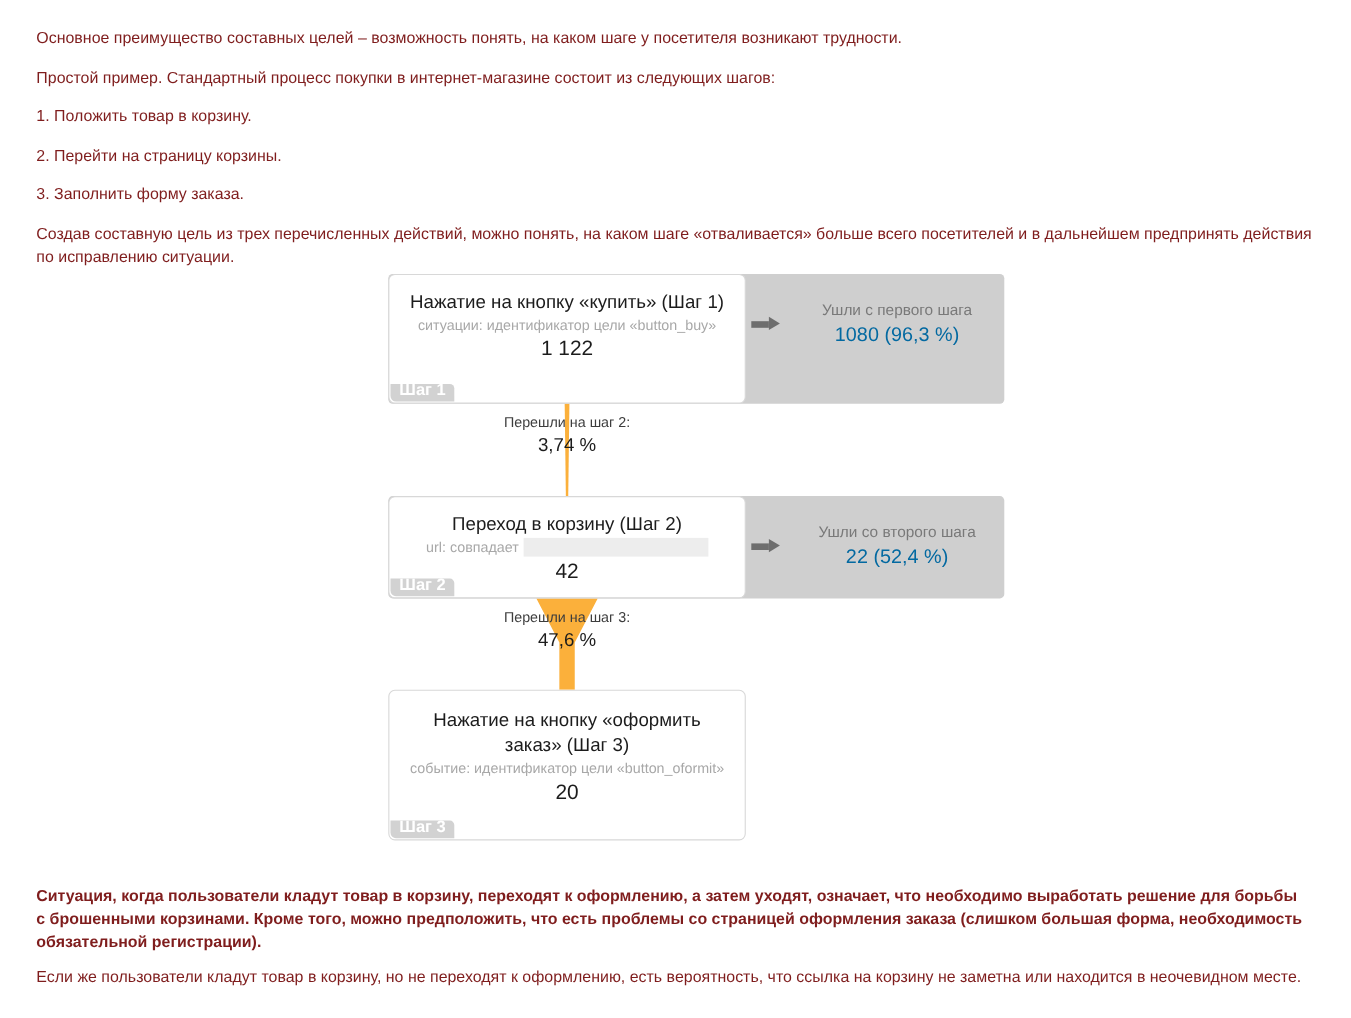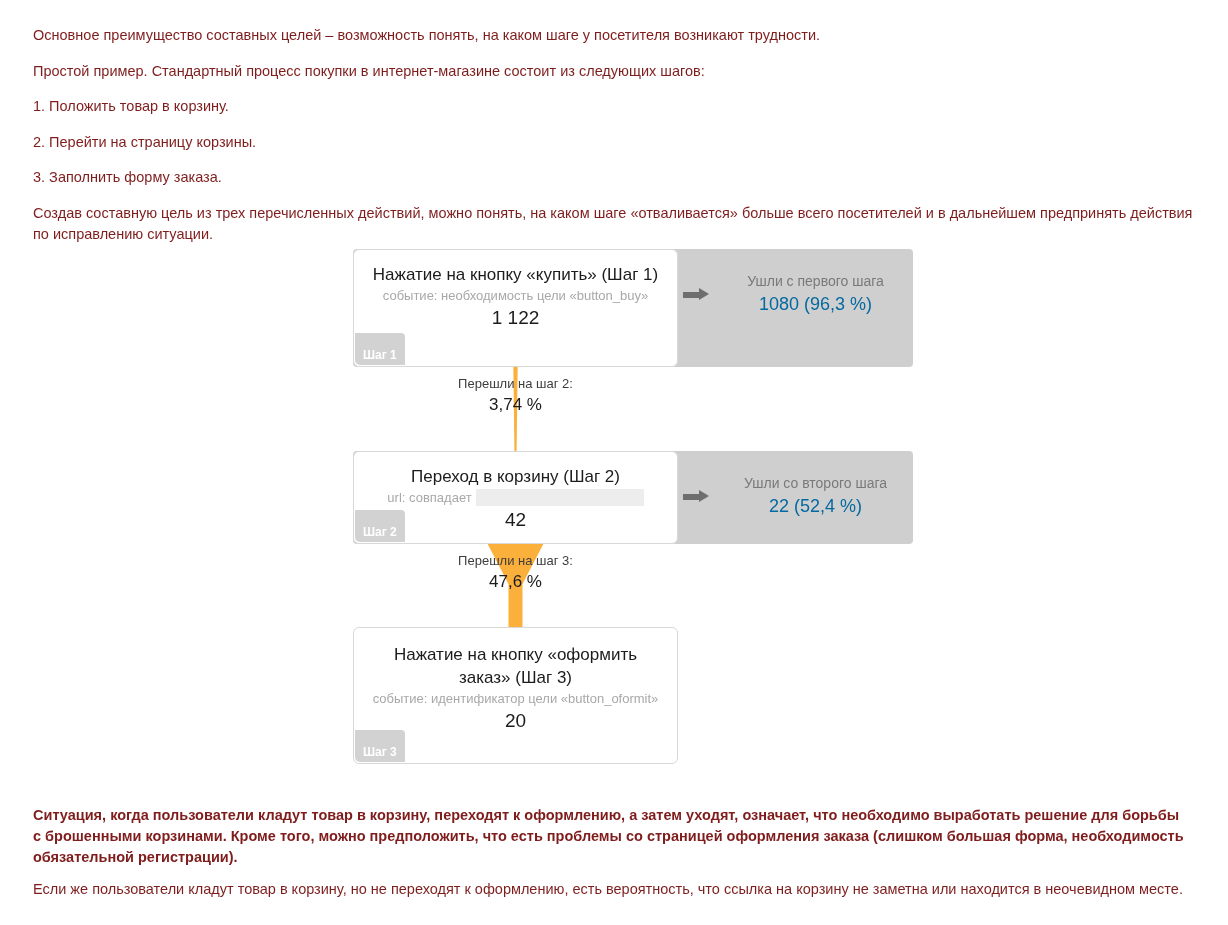--- a/index.html
+++ b/index.html
@@ -148,24 +148,24 @@
     font-size: 19px;
     line-height: 26px;
     color: #1c1c1c;
   }
   .step-badge {
     position: absolute;
     left: 1px;
     bottom: 1px;
     background: #d2d2d2;
     color: #ffffff;
-    font-size: 12px;
+    font-size: 15px;
     line-height: 12px;
     font-weight: bold;
-    padding: 16px 8px 4px 8px;
+    padding: 0 8px 4px 8px;
     border-radius: 0 4px 0 5px;
   }
   .redacted {
     display: inline-block;
     vertical-align: middle;
     width: 168px;
     height: 17px;
     background: #ededed;
     margin-left: 4px;
     position: relative;
@@ -234,21 +234,21 @@
         <div class="leave-inner">
           <span class="arrow-icon"></span>
           <span class="leave-text">
             <span class="leave-title">Ушли с первого шага</span><br>
             <span class="leave-value">1080 (96,3 %)</span>
           </span>
         </div>
       </div>
       <div class="step-card">
         <div class="step-title">Нажатие на кнопку «купить» (Шаг 1)</div>
-        <div class="step-sub">событие: необходимость цели «button_buy»</div>
+        <div class="step-sub">ситуации: идентификатор цели «button_buy»</div>
         <div class="step-count">1 122</div>
         <span class="step-badge">Шаг 1</span>
       </div>
     </div>
 
     <div class="transition" id="trans-1">
       <svg class="trans-shape" viewBox="0 0 325 84" preserveAspectRatio="none">
         <polygon id="taper-1" points="160.3495,0 164.6505,0 163.57525,84 161.42475,84" fill="#fbb03b"></polygon>
       </svg>
       <div class="trans-label">Перешли на шаг 2:</div>

